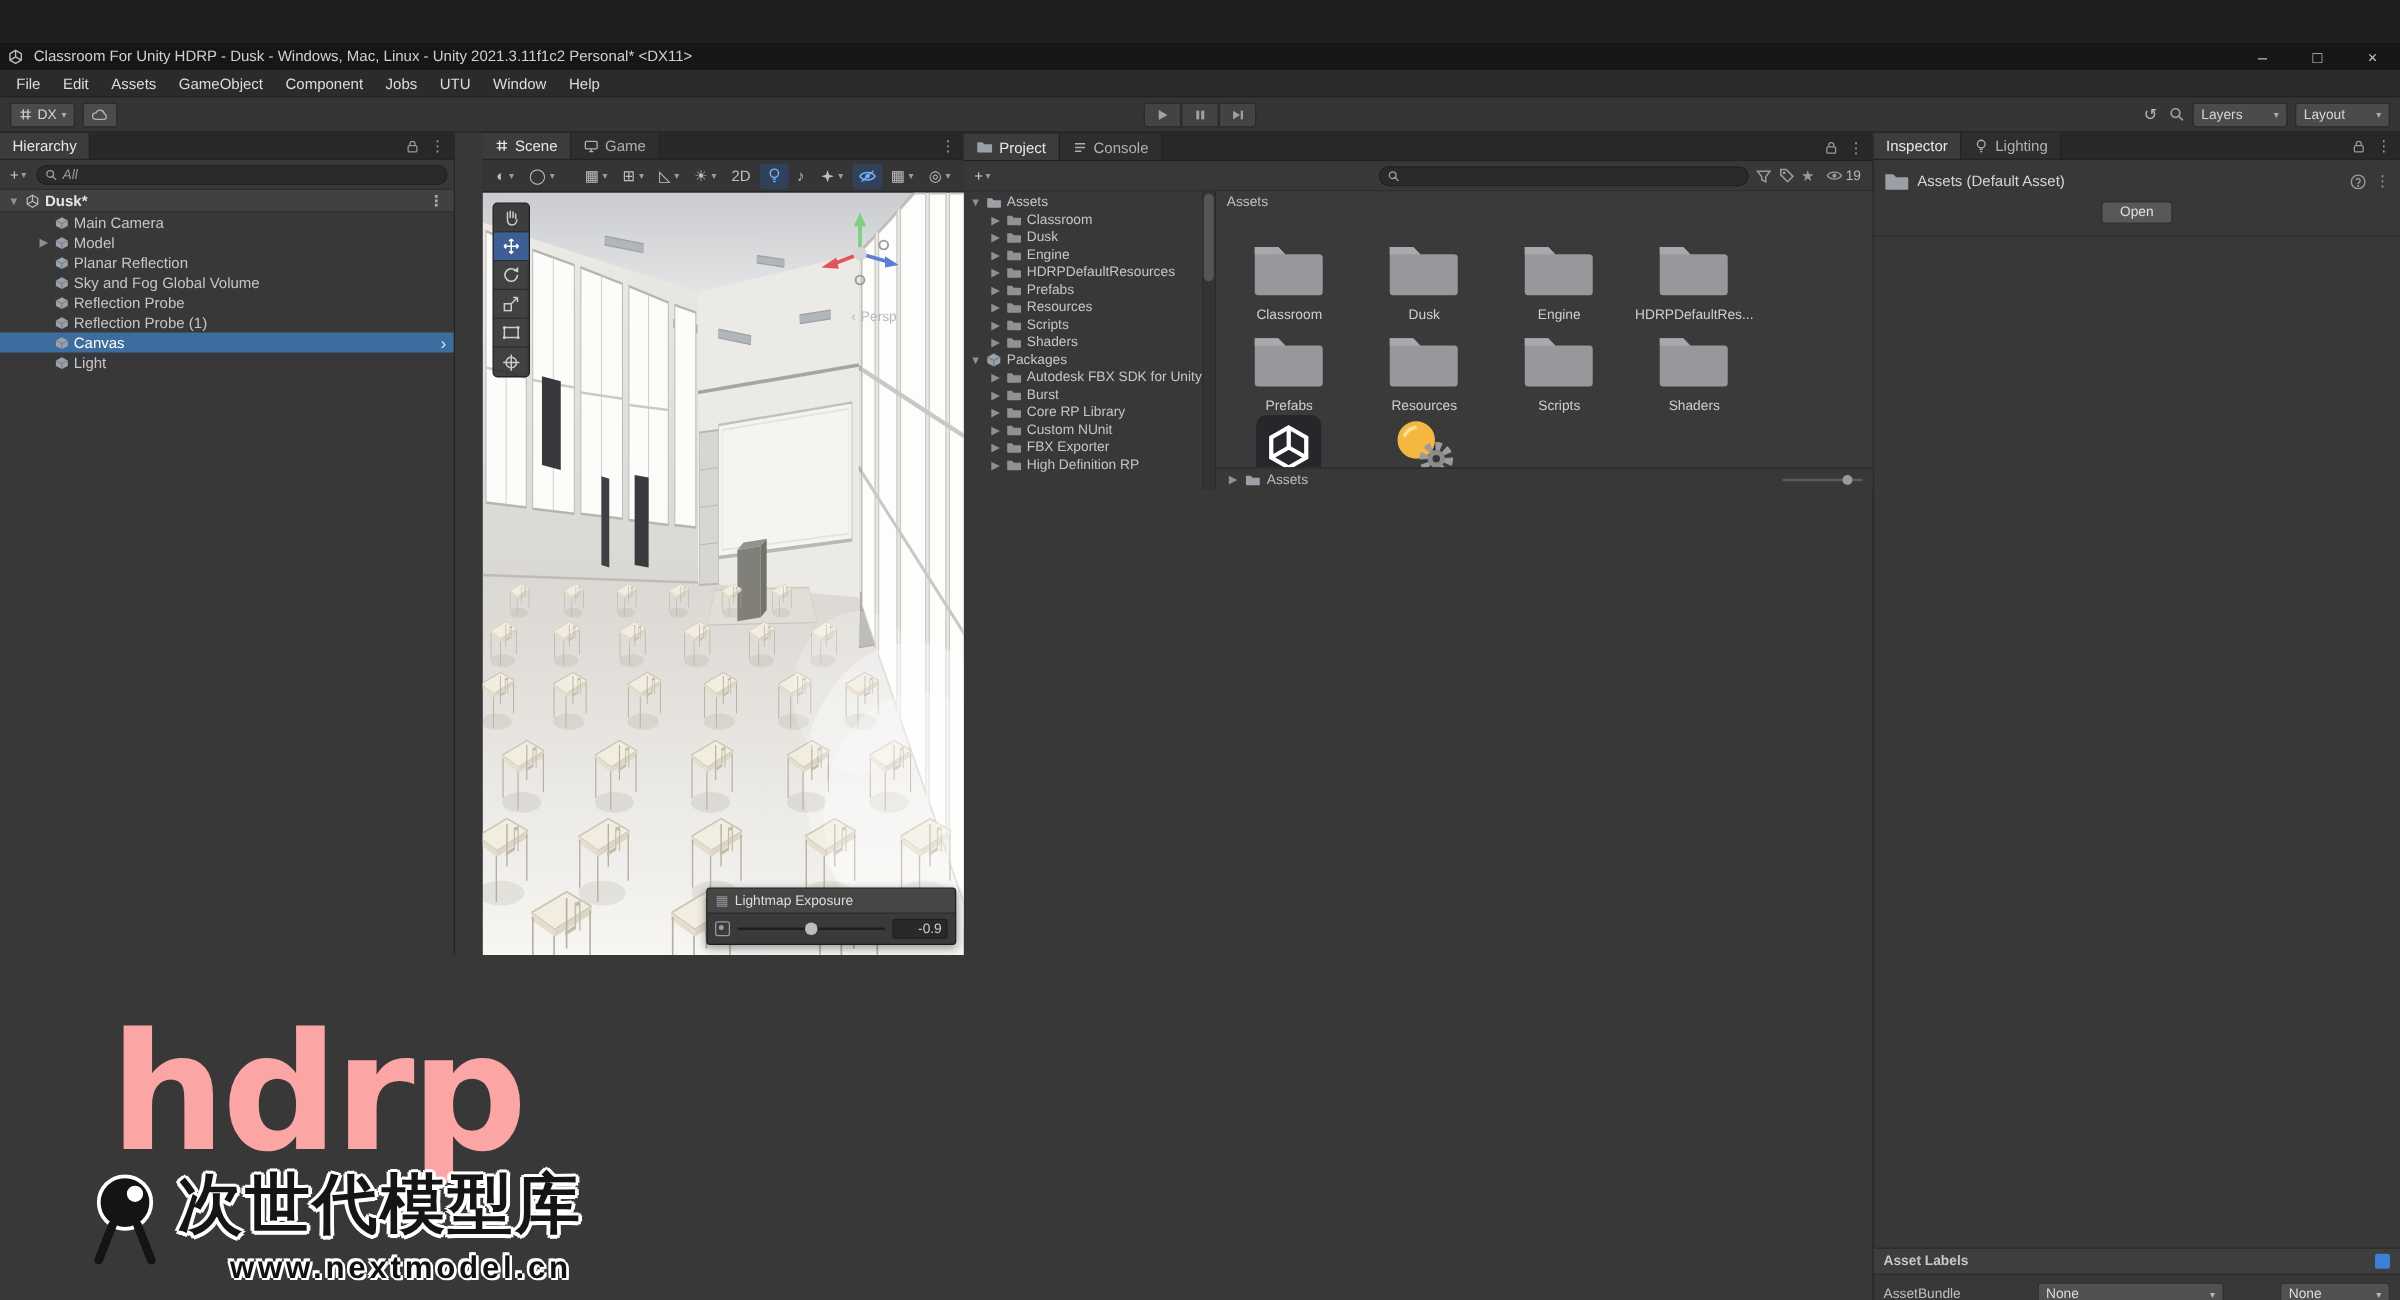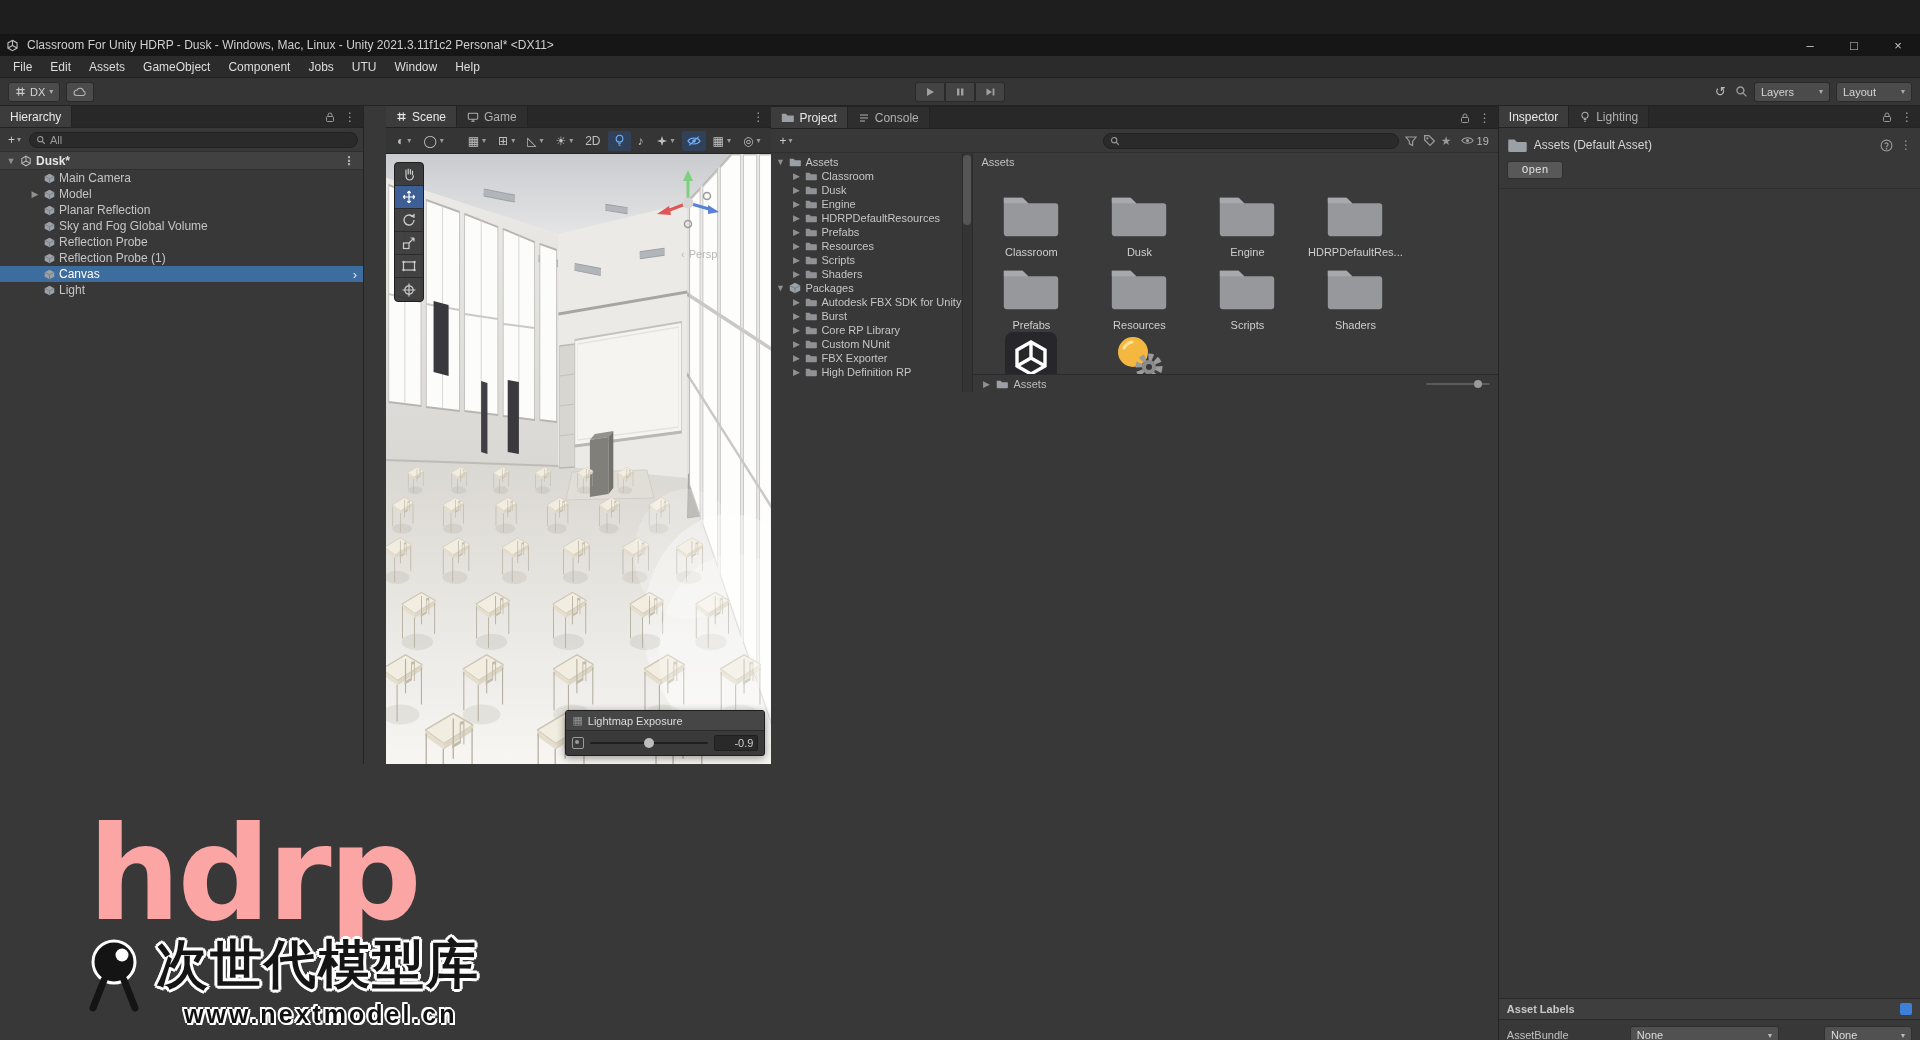--- a/index.html
+++ b/index.html
@@ -32,21 +32,21 @@
 .tabbar{height:22px;background:#282828;display:flex;align-items:stretch;border-bottom:1px solid #232323;flex:none;}
 .tab{display:flex;align-items:center;gap:5px;padding:0 10px;font-size:12px;color:#b0b0b0;background:#2e2e2e;border-right:1px solid #232323;}
 .tab.active{background:#3c3c3c;color:#e8e8e8;}
 .tabbar-right{margin-left:auto;display:flex;align-items:center;gap:8px;padding-right:7px;color:#a0a0a0;}
 
 
 .hierarchy{width:364px;display:flex;flex-direction:column;background:#383838;border-right:1px solid #242424;}
 .panel-toolbar{height:24px;display:flex;align-items:center;padding:0 5px;border-bottom:1px solid #2e2e2e;background:#383838;gap:5px;flex:none;}
 .plus-btn{display:flex;align-items:center;color:#cccccc;font-size:12px;gap:2px;padding:0 3px;}
 .plus-btn .dd{font-size:8px;color:#9a9a9a;}
-.searchbox{flex:1;height:16px;background:#2a2a2a;border:1px solid #212121;border-radius:8px;display:flex;align-items:center;padding:0 6px;color:#9a9a9a;font-size:11px;gap:4px;}
+.searchbox{flex:1;height:16px;background:#2a2a2a;border:1px solid #212121;border-radius:8px;display:flex;align-items:center;padding:0 6px;color:#9a9a9a;font-size:11px;gap:4px;font-style:italic;}
 .h-tree{flex:1;overflow:hidden;position:relative;}
 .h-row{height:16px;display:flex;align-items:center;padding-left:6px;color:#c6c6c6;font-size:12px;gap:4px;}
 .h-row.scene-row{background:#414141;border-bottom:1px solid #2f2f2f;color:#e4e4e4;font-weight:bold;height:18px;}
 .h-row.child{padding-left:30px;}
 .h-row.selected{background:#3d6c9e;color:#ffffff;}
 .tri{width:10px;font-size:9px;color:#909090;text-align:center;flex:none;}
 .kebab{margin-left:auto;padding-right:8px;color:#aaaaaa;}
 .chev{margin-left:auto;padding-right:6px;color:#dfe9f5;font-size:13px;}
 
 
@@ -91,37 +91,37 @@
 .proj-footer{height:18px;border-top:1px solid #2a2a2a;display:flex;align-items:center;padding:0 8px;font-size:11px;color:#bdbdbd;gap:5px;background:#383838;flex:none;}
 .zoom-slider{margin-left:auto;width:64px;height:2px;background:#5a5a5a;position:relative;border-radius:1px;}
 .zoom-thumb{position:absolute;right:8px;top:-3px;width:8px;height:8px;border-radius:50%;background:#9a9a9a;}
 .countbadge{display:flex;align-items:center;gap:3px;color:#b8b8b8;font-size:11px;padding:0 4px;}
 .statusbar{height:24px;background:#2f2f2f;border-top:1px solid #1f1f1f;}
 
 
 .inspector{width:454px;display:flex;flex-direction:column;background:#383838;border-left:1px solid #242424;}
 .insp-title-row{display:flex;align-items:center;gap:7px;padding:7px 8px 4px;}
 .insp-title{font-size:12px;color:#d6d6d6;flex:1;}
-.insp-open-row{display:flex;justify-content:flex-start;padding:2px 8px 9px;border-bottom:1px solid #2e2e2e;font-family:Liberation Mono, monospace;}
+.insp-open-row{display:flex;justify-content:center;padding:2px 8px 9px;border-bottom:1px solid #2e2e2e;}
 .open-btn{height:18px;background:#585858;border:1px solid #303030;border-radius:3px;color:#e0e0e0;font-size:11px;display:flex;align-items:center;padding:0 14px;}
 .insp-spacer{flex:1;}
 .section-header{height:22px;background:#3e3e3e;border-top:1px solid #2a2a2a;border-bottom:1px solid #2a2a2a;display:flex;align-items:center;padding:0 8px;font-size:11px;font-weight:bold;color:#c8c8c8;}
 .bluechip{margin-left:auto;width:12px;height:12px;border-radius:2px;background:#3d80d8;}
 .bundle-row{display:flex;align-items:center;gap:6px;padding:6px 8px 8px;}
 .bundle-label{font-size:11px;color:#c0c0c0;width:78px;flex:none;}
 .dropdown{height:18px;background:#515151;border:1px solid #303030;border-radius:3px;display:flex;align-items:center;padding:0 6px;font-size:11px;color:#dddddd;margin-left:39px;}
 .dropdown .dd{margin-left:auto;font-size:8px;color:#bbbbbb;padding-left:8px;}
 .dd1{flex:1;}
 .dd2{width:88px;flex:none;}
 .insp-footer{height:22px;border-top:1px solid #2a2a2a;display:flex;align-items:center;justify-content:flex-end;gap:14px;padding:0 12px;color:#8d8d8d;font-size:13px;}
 
 
 .watermark{position:absolute;left:0;top:0;width:100%;height:100%;pointer-events:none;z-index:60;}
 .wm-big{position:absolute;left:88px;top:775px;font-size:130px;font-weight:bold;letter-spacing:-3px;color:#fca5a5;line-height:1;font-family:"DejaVu Sans","Liberation Sans",sans-serif;}
-.wm-row{position:absolute;left:80px;top:902px;display:flex;align-items:flex-start;gap:8px;}
+.wm-row{position:absolute;left:66px;top:902px;display:flex;align-items:flex-start;gap:8px;}
 .wm-cn{font-size:52px;font-weight:bold;color:#151515;letter-spacing:2px;line-height:1.1;
   text-shadow:-3px 0 0 #fff,3px 0 0 #fff,0 -3px 0 #fff,0 3px 0 #fff,-2px -2px 0 #fff,2px 2px 0 #fff,-2px 2px 0 #fff,2px -2px 0 #fff;}
 .wm-url{position:absolute;left:184px;top:966px;font-size:25px;font-weight:bold;color:#111111;letter-spacing:3px;
   text-shadow:-2px 0 0 #fff,2px 0 0 #fff,0 -2px 0 #fff,0 2px 0 #fff,-2px -2px 0 #fff,2px 2px 0 #fff;}
 
 
 .ic10{width:10px;height:10px;}
 .ic11{width:11px;height:11px;}
 .ic12{width:12px;height:12px;}
 .ic13{width:13px;height:13px;}

